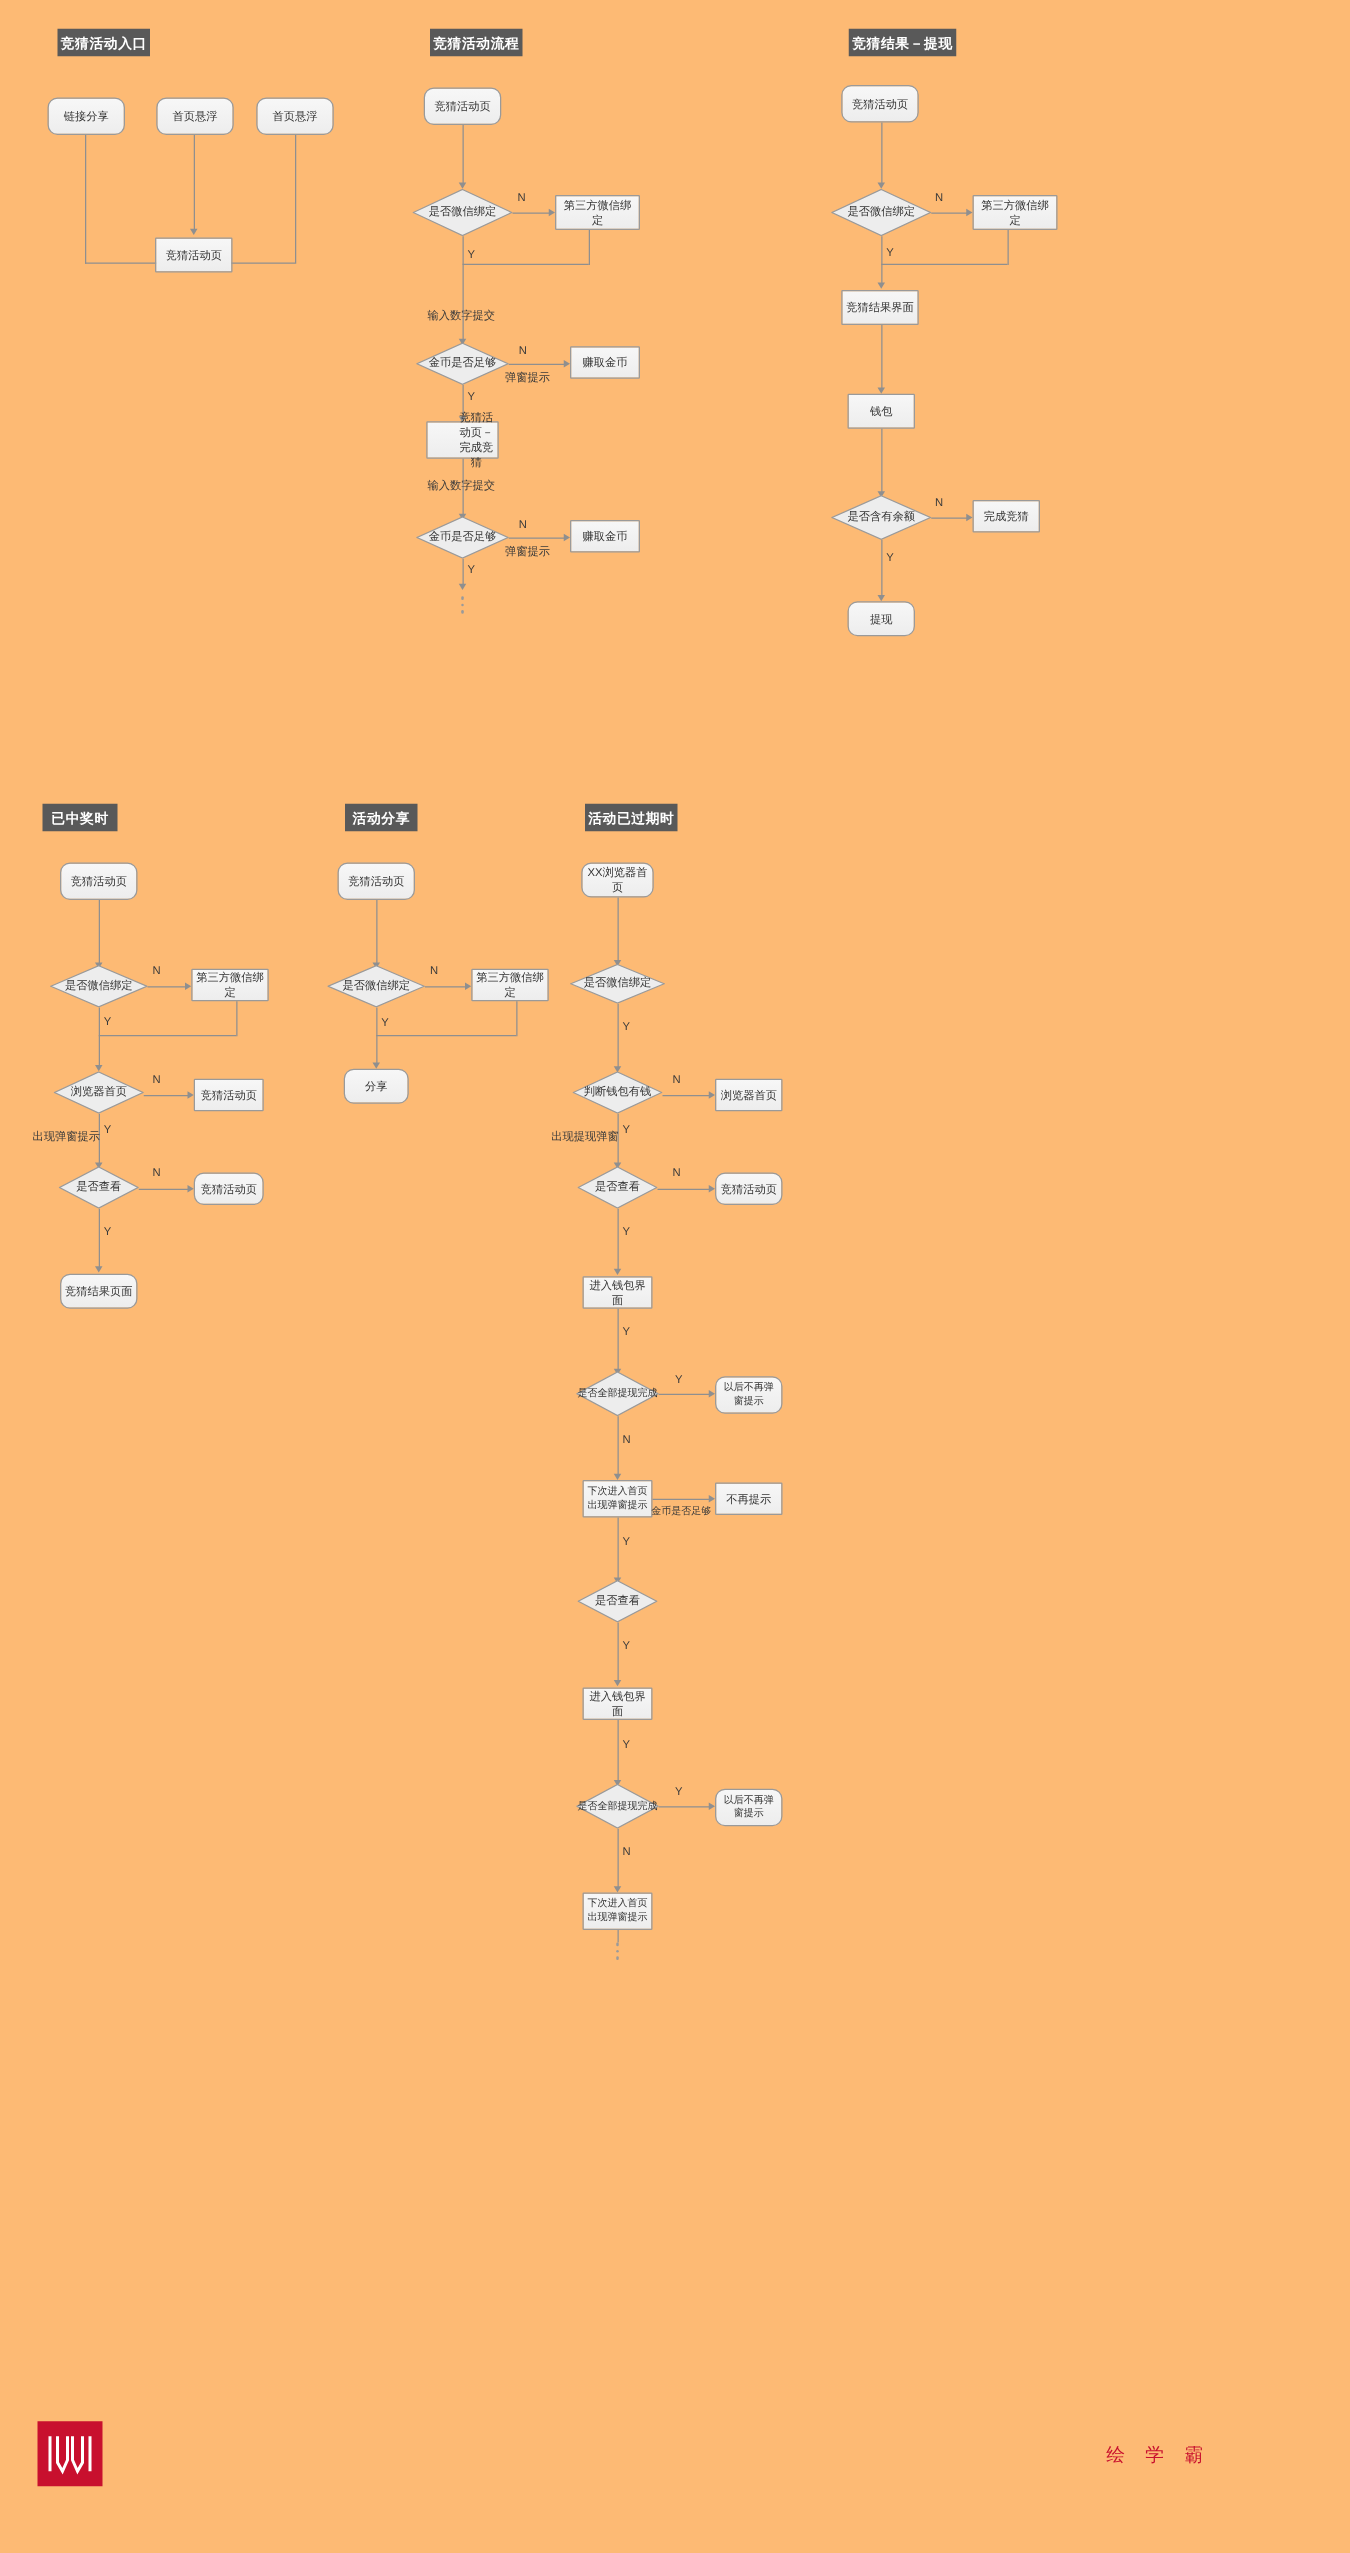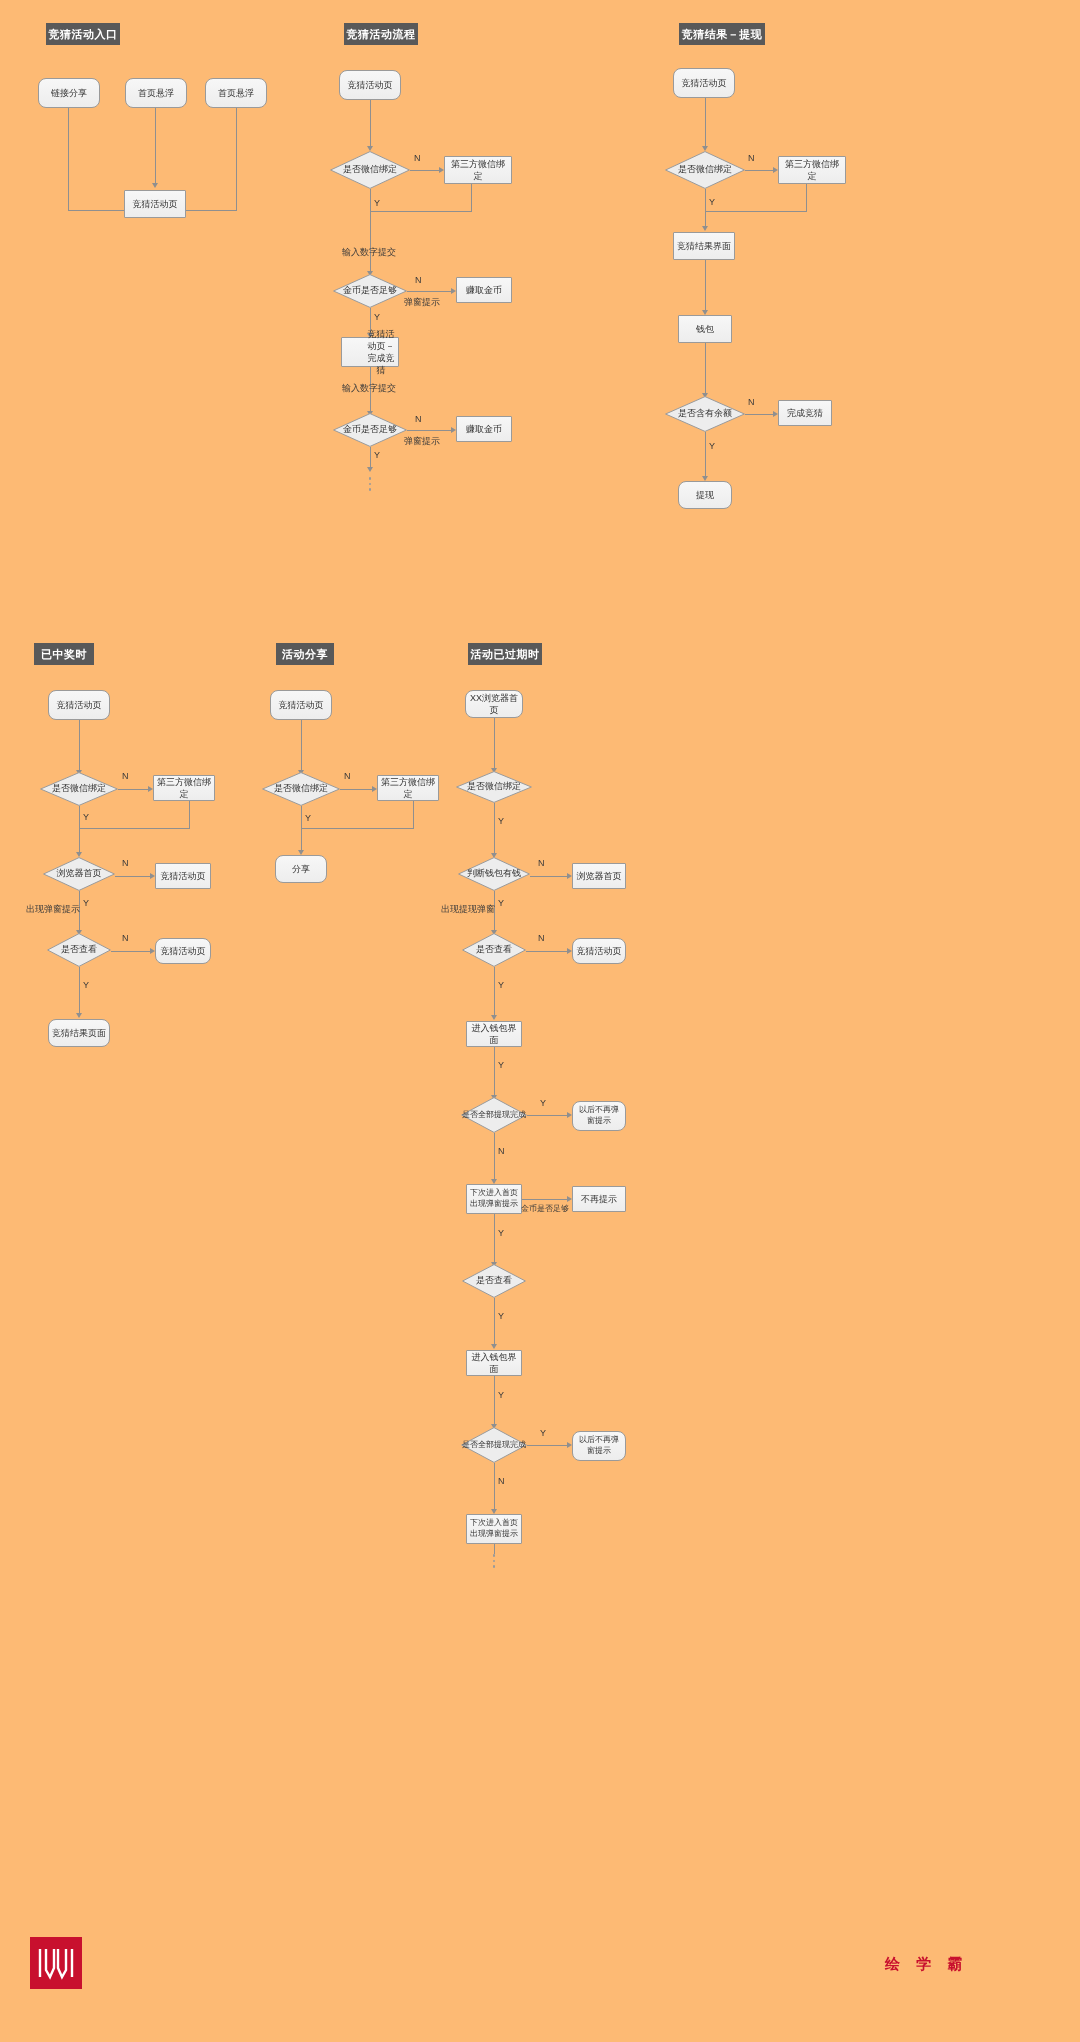--- a/index.html
+++ b/index.html
@@ -109,21 +109,21 @@
     width: 52px; height: 52px;
     background: #c8102e;
     display: flex; align-items: center; justify-content: center;
   }
   #logo svg { display: block; }
   #footer-text {
     position: absolute;
     left: 885px; top: 1955px;
     color: #c8102e;
     font-size: 15px;
-    font-weight: bold;
+    font-weight: normal;
     letter-spacing: 6px;
     white-space: nowrap;
   }
   #footer-faint {
     position: absolute;
     left: 790px; top: 1978px;
     color: #eeeeee;
     font-size: 9px;
     white-space: nowrap;
   }

